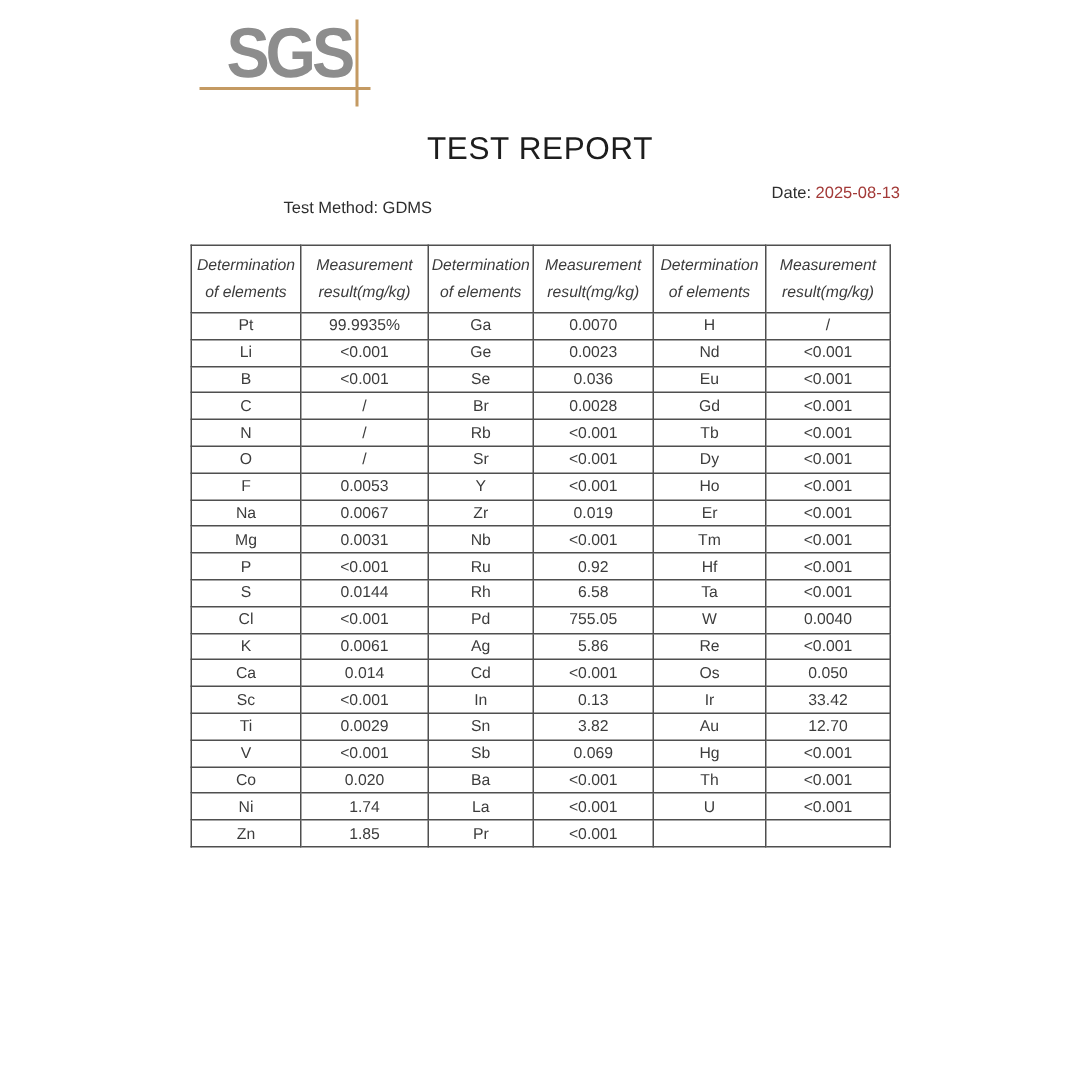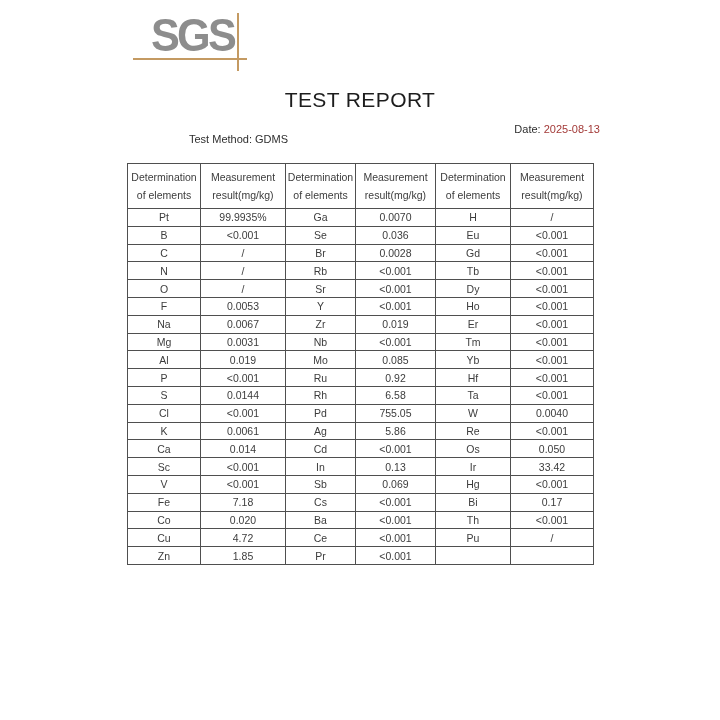--- a/index.html
+++ b/index.html
@@ -78,21 +78,21 @@
     border: 1px solid #4f4f4f;
     text-align: center;
     vertical-align: middle;
     font-size: 10.5px;
     font-weight: normal;
     color: #3c3c3c;
     padding: 0;
     overflow: hidden;
     white-space: nowrap;
   }
-  .results-table th { height: 45px; line-height: 18px; }
+  .results-table th { height: 45px; line-height: 18px; font-style: italic; }
   .results-table td { height: 17.8px; }
   .hdr-line { display: block; }
 </style>
 </head>
 <body>
 
 <div class="logo">
   <span class="logo-text">SGS</span>
   <span class="logo-hline"></span>
   <span class="logo-vline"></span>
@@ -143,20 +143,28 @@
   <tbody>
       <tr>
         <td>Pt</td>
         <td>99.9935%</td>
         <td>Ga</td>
         <td>0.0070</td>
         <td>H</td>
         <td>/</td>
       </tr>
       <tr>
+        <td>Li</td>
+        <td>&lt;0.001</td>
+        <td>Ge</td>
+        <td>0.0023</td>
+        <td>Nd</td>
+        <td>&lt;0.001</td>
+      </tr>
+      <tr>
         <td>B</td>
         <td>&lt;0.001</td>
         <td>Se</td>
         <td>0.036</td>
         <td>Eu</td>
         <td>&lt;0.001</td>
       </tr>
       <tr>
         <td>C</td>
         <td>/</td>
@@ -199,28 +207,20 @@
       </tr>
       <tr>
         <td>Mg</td>
         <td>0.0031</td>
         <td>Nb</td>
         <td>&lt;0.001</td>
         <td>Tm</td>
         <td>&lt;0.001</td>
       </tr>
       <tr>
-        <td>Al</td>
-        <td>0.019</td>
-        <td>Mo</td>
-        <td>0.085</td>
-        <td>Yb</td>
-        <td>&lt;0.001</td>
-      </tr>
-      <tr>
         <td>P</td>
         <td>&lt;0.001</td>
         <td>Ru</td>
         <td>0.92</td>
         <td>Hf</td>
         <td>&lt;0.001</td>
       </tr>
       <tr>
         <td>S</td>
         <td>0.0144</td>
@@ -255,50 +255,50 @@
       </tr>
       <tr>
         <td>Sc</td>
         <td>&lt;0.001</td>
         <td>In</td>
         <td>0.13</td>
         <td>Ir</td>
         <td>33.42</td>
       </tr>
       <tr>
+        <td>Ti</td>
+        <td>0.0029</td>
+        <td>Sn</td>
+        <td>3.82</td>
+        <td>Au</td>
+        <td>12.70</td>
+      </tr>
+      <tr>
         <td>V</td>
         <td>&lt;0.001</td>
         <td>Sb</td>
         <td>0.069</td>
         <td>Hg</td>
         <td>&lt;0.001</td>
       </tr>
       <tr>
-        <td>Fe</td>
-        <td>7.18</td>
-        <td>Cs</td>
-        <td>&lt;0.001</td>
-        <td>Bi</td>
-        <td>0.17</td>
-      </tr>
-      <tr>
         <td>Co</td>
         <td>0.020</td>
         <td>Ba</td>
         <td>&lt;0.001</td>
         <td>Th</td>
         <td>&lt;0.001</td>
       </tr>
       <tr>
-        <td>Cu</td>
-        <td>4.72</td>
-        <td>Ce</td>
-        <td>&lt;0.001</td>
-        <td>Pu</td>
-        <td>/</td>
+        <td>Ni</td>
+        <td>1.74</td>
+        <td>La</td>
+        <td>&lt;0.001</td>
+        <td>U</td>
+        <td>&lt;0.001</td>
       </tr>
       <tr>
         <td>Zn</td>
         <td>1.85</td>
         <td>Pr</td>
         <td>&lt;0.001</td>
         <td></td>
         <td></td>
       </tr>
     </tbody>

